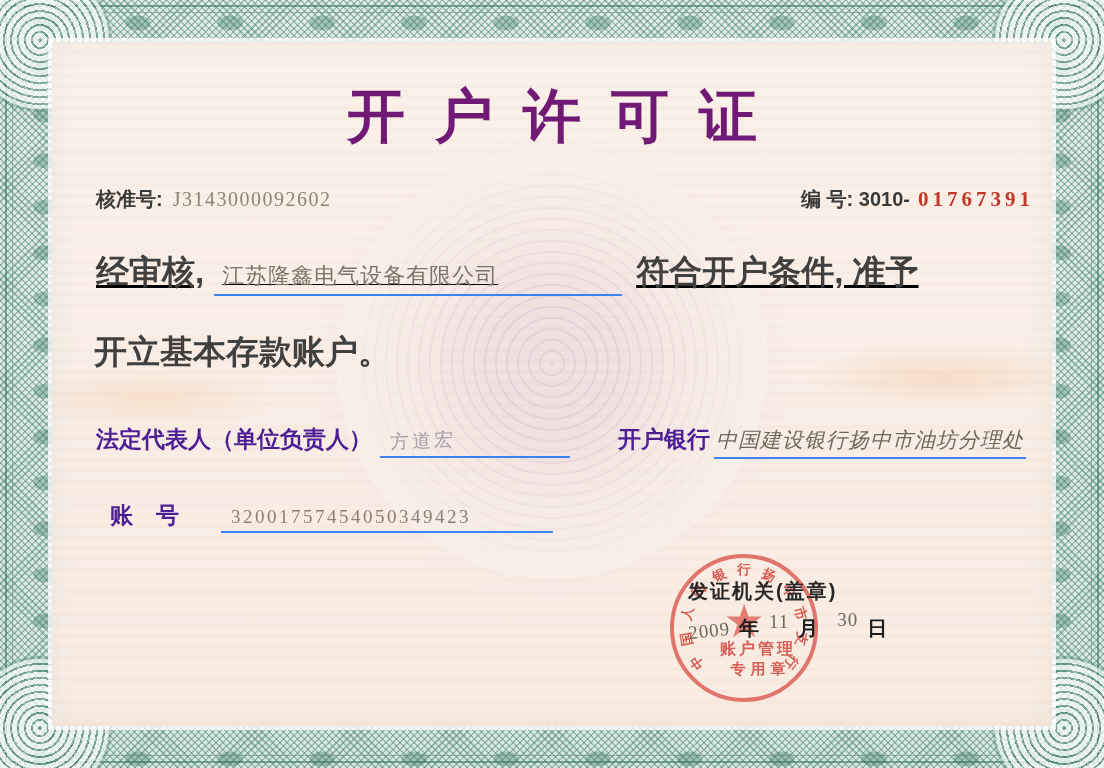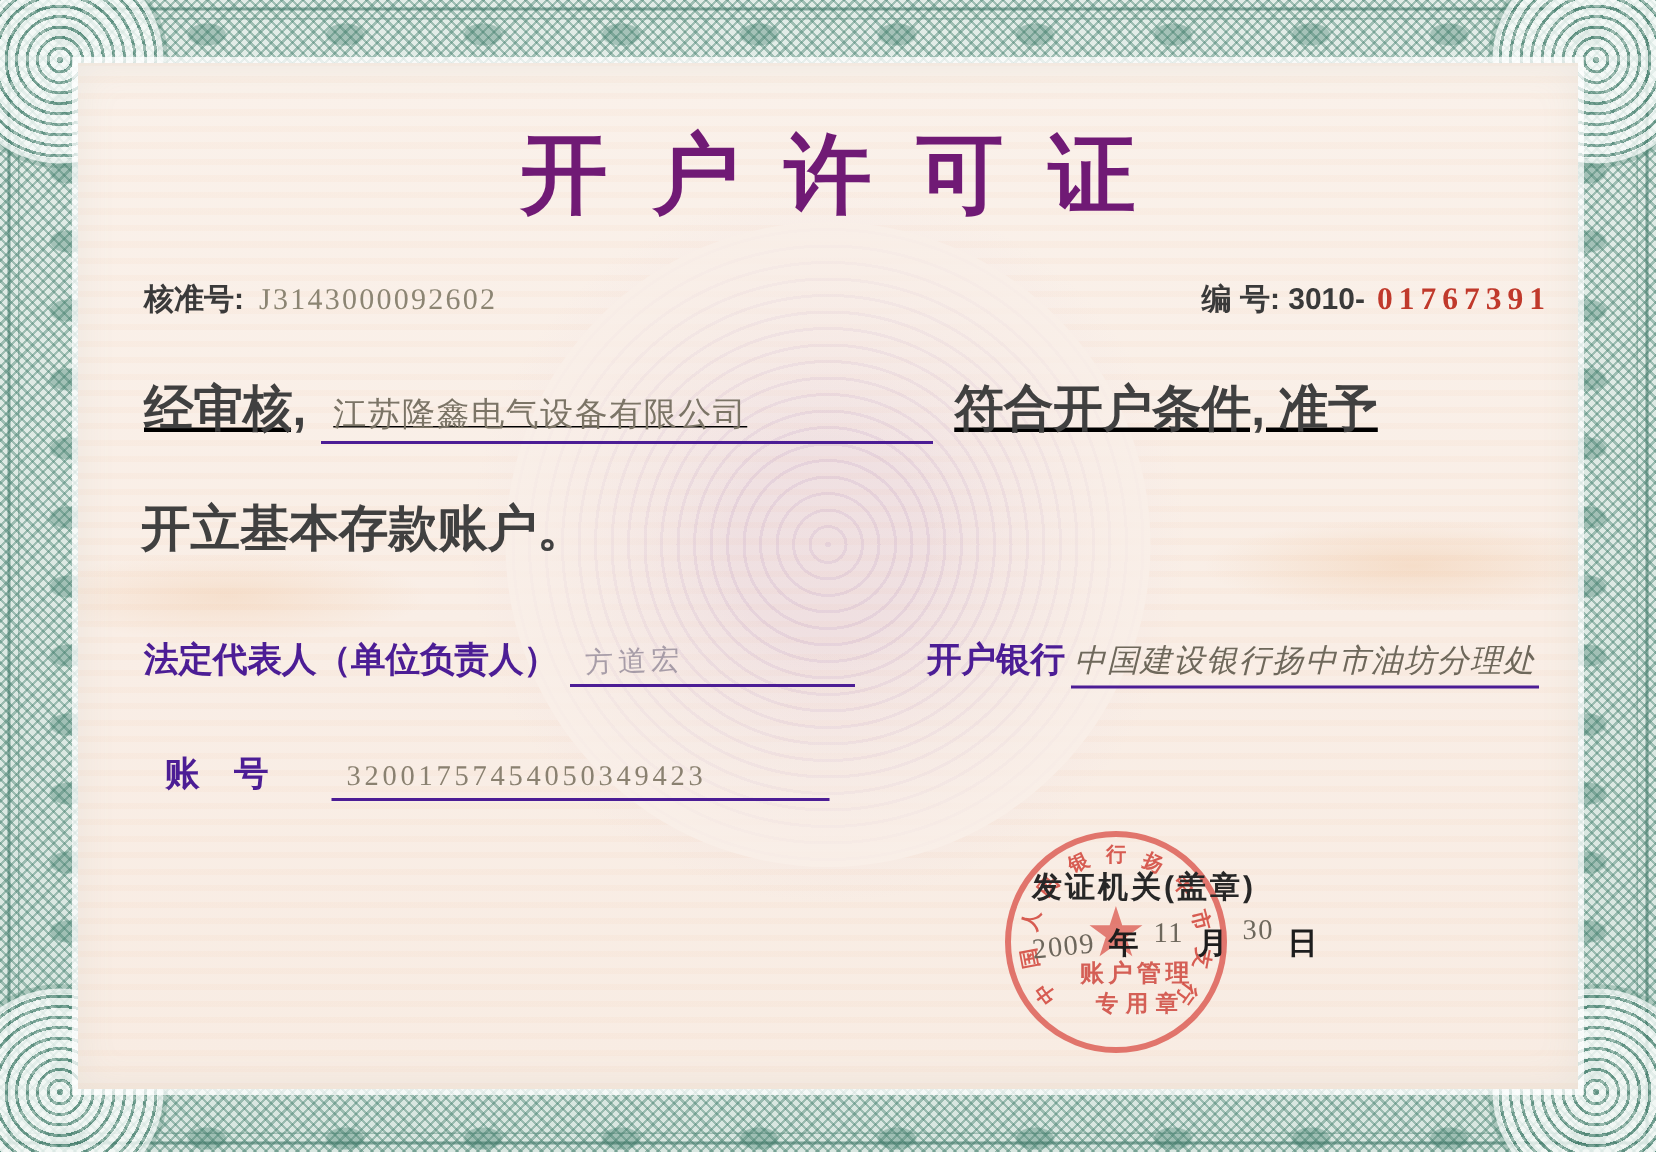--- a/index.html
+++ b/index.html
@@ -58,41 +58,41 @@
     left:0; right:0; top:78px; text-align:center;
     font-size:58px; font-weight:700; letter-spacing:30px; text-indent:30px;
     color:#701a75;
   }
   .row-refs { left:96px; right:70px; top:186px; display:flex; justify-content:space-between; align-items:baseline; }
   .lbl { font-family:"Liberation Sans", sans-serif; font-size:20px; font-weight:700; color:#3a3a3a; }
   .approval-val { font-size:20px; color:#8c8573; letter-spacing:1.5px; margin-left:10px; }
   .serial-num { font-size:21px; font-weight:700; color:#c0392b; letter-spacing:4px; margin-left:8px; }
   .line1 { left:96px; right:52px; top:250px; display:flex; align-items:baseline;text-decoration:underline; }
   .big { font-family:"Liberation Sans", sans-serif; font-size:33px; font-weight:600; color:#404040; white-space:nowrap; }
-  .slot { border-bottom:2px solid #4c1d95; }
+  .slot { border-bottom:2px solid #3b82f6; }
   .company-slot { flex:0 0 408px; margin:0 14px 0 10px; padding:0 4px 3px 8px; }
   .company-name { font-size:22px; color:#7b7466; letter-spacing:1px; white-space:nowrap; }
   .line2 { left:94px; top:330px; }
   .line3 { left:96px; right:86px; top:424px; display:flex; align-items:baseline; }
   .mid { font-family:"Liberation Sans", sans-serif; font-size:23px; font-weight:700; color:#4c1d95; white-space:nowrap; }
   .name-slot { flex:0 0 190px; margin-left:8px; padding:0 4px 2px 10px; }
   .rep-name { display:inline-block; font-size:19px; color:rgba(148,138,152,.8); letter-spacing:3px; transform:rotate(-2deg); }
   .bank-label { margin-left:48px; }
   .bank-slot { flex:1 1 auto; margin-left:4px; padding:0 2px 3px 2px;font-style:italic; }
   .bank-name { font-size:21px; color:#6e685b; letter-spacing:1px; white-space:nowrap; }
   .line4 { left:110px; top:500px; display:flex; align-items:baseline;gap:28px; }
   .acct-slot { flex:0 0 332px; margin-left:14px; padding:0 4px 3px 10px; }
   .acct-num { font-size:19px; color:#8a8170; letter-spacing:2.5px; }
   .issue { left:688px; top:578px; z-index:4; }
   .authority { font-family:"Liberation Sans", sans-serif; font-size:20px; font-weight:700; color:#272727; letter-spacing:2px; }
   .dateline { margin-top:10px; font-size:20px; color:#1d1d1d; white-space:nowrap; }
   .dateline .stamped { display:inline-block; color:#6d675c; font-size:19px; letter-spacing:1px; }
   .d-year { transform:rotate(-6deg) translateY(2px); }
   .d-month { transform:translateY(-7px); margin-left:10px; }
-  .d-day { transform:translateY(-9px); margin-left:10px; }
+  .d-day { transform:translateY(-9px); margin-left:19px; }
   .d-sep { font-family:"Liberation Sans", sans-serif; font-weight:700; margin-left:9px; }
   
   .seal {
     position:absolute; left:670px; top:554px; width:148px; height:148px; z-index:3;
     border:4px solid rgba(212,53,44,.72); border-radius:50%;
     opacity:.9; pointer-events:none;
   }
   .seal-star { position:absolute; left:50%; top:45%; transform:translate(-50%,-50%); font-size:46px; color:rgba(212,53,44,.68); font-family:"DejaVu Sans", sans-serif; }
   .seal-line { position:absolute; left:0; right:0; text-align:center; color:rgba(200,45,36,.82); font-weight:700;padding-left:28px; }
   .seal-line1 { top:58%; font-size:16px; letter-spacing:3px; }

